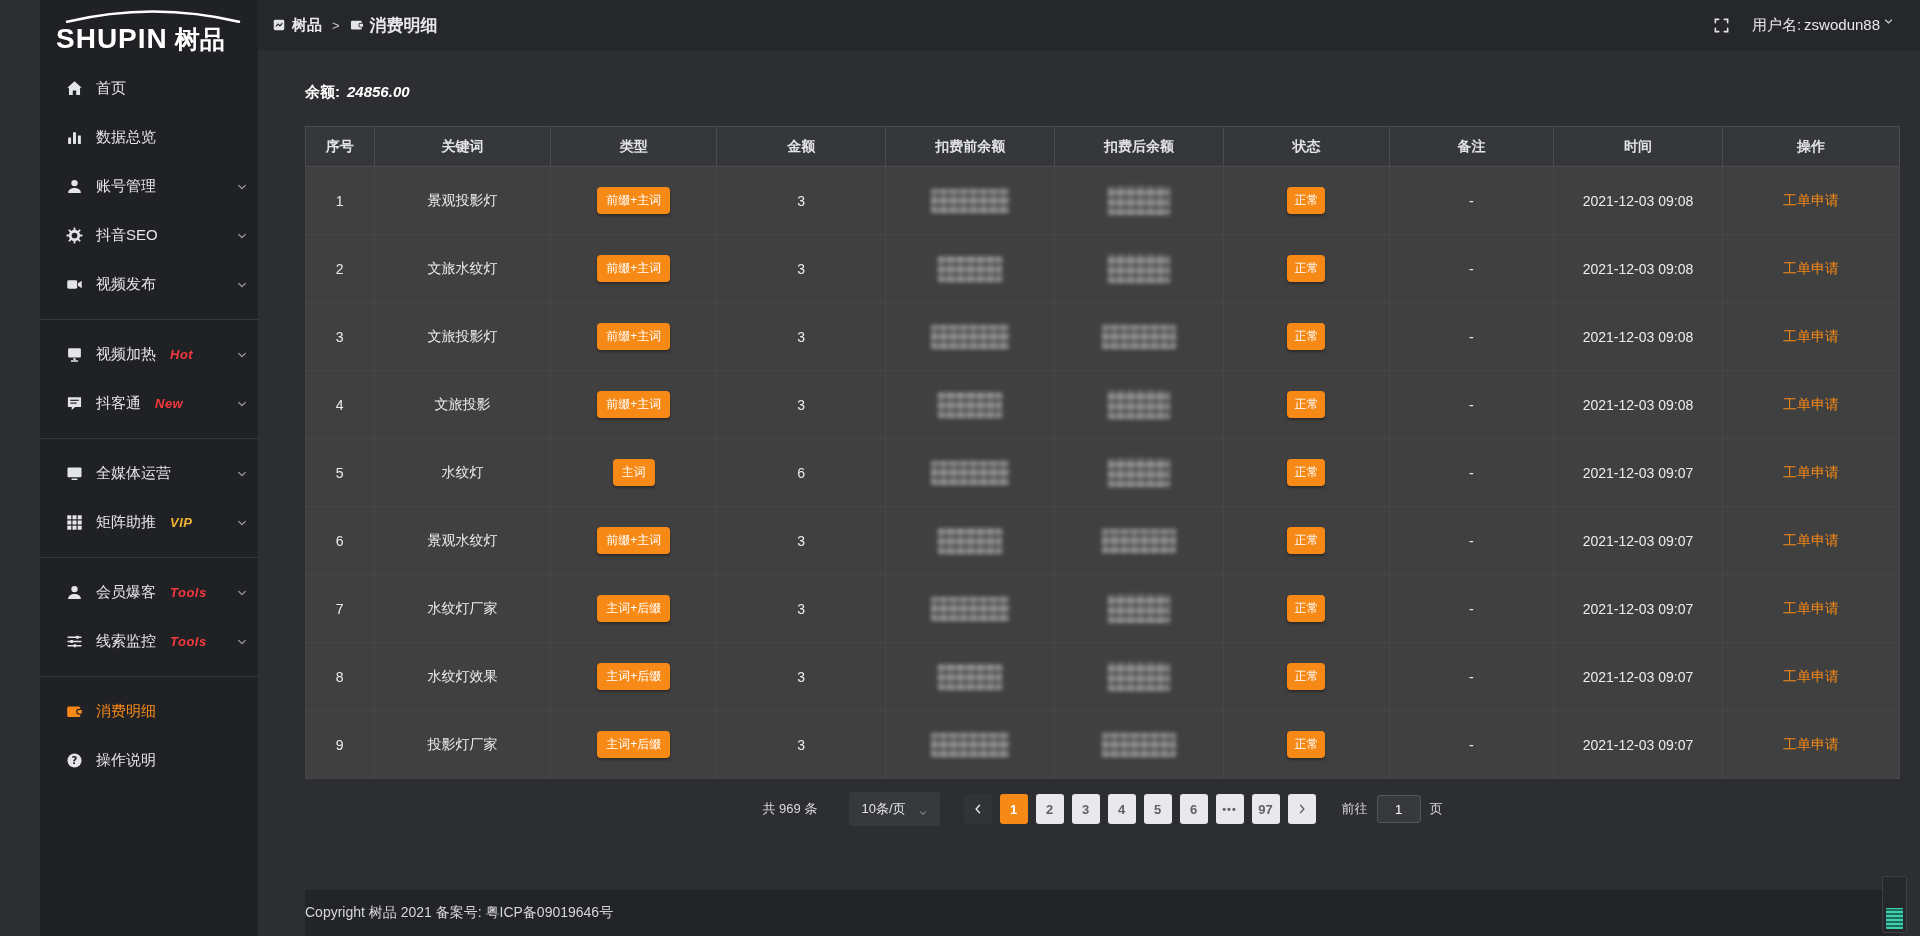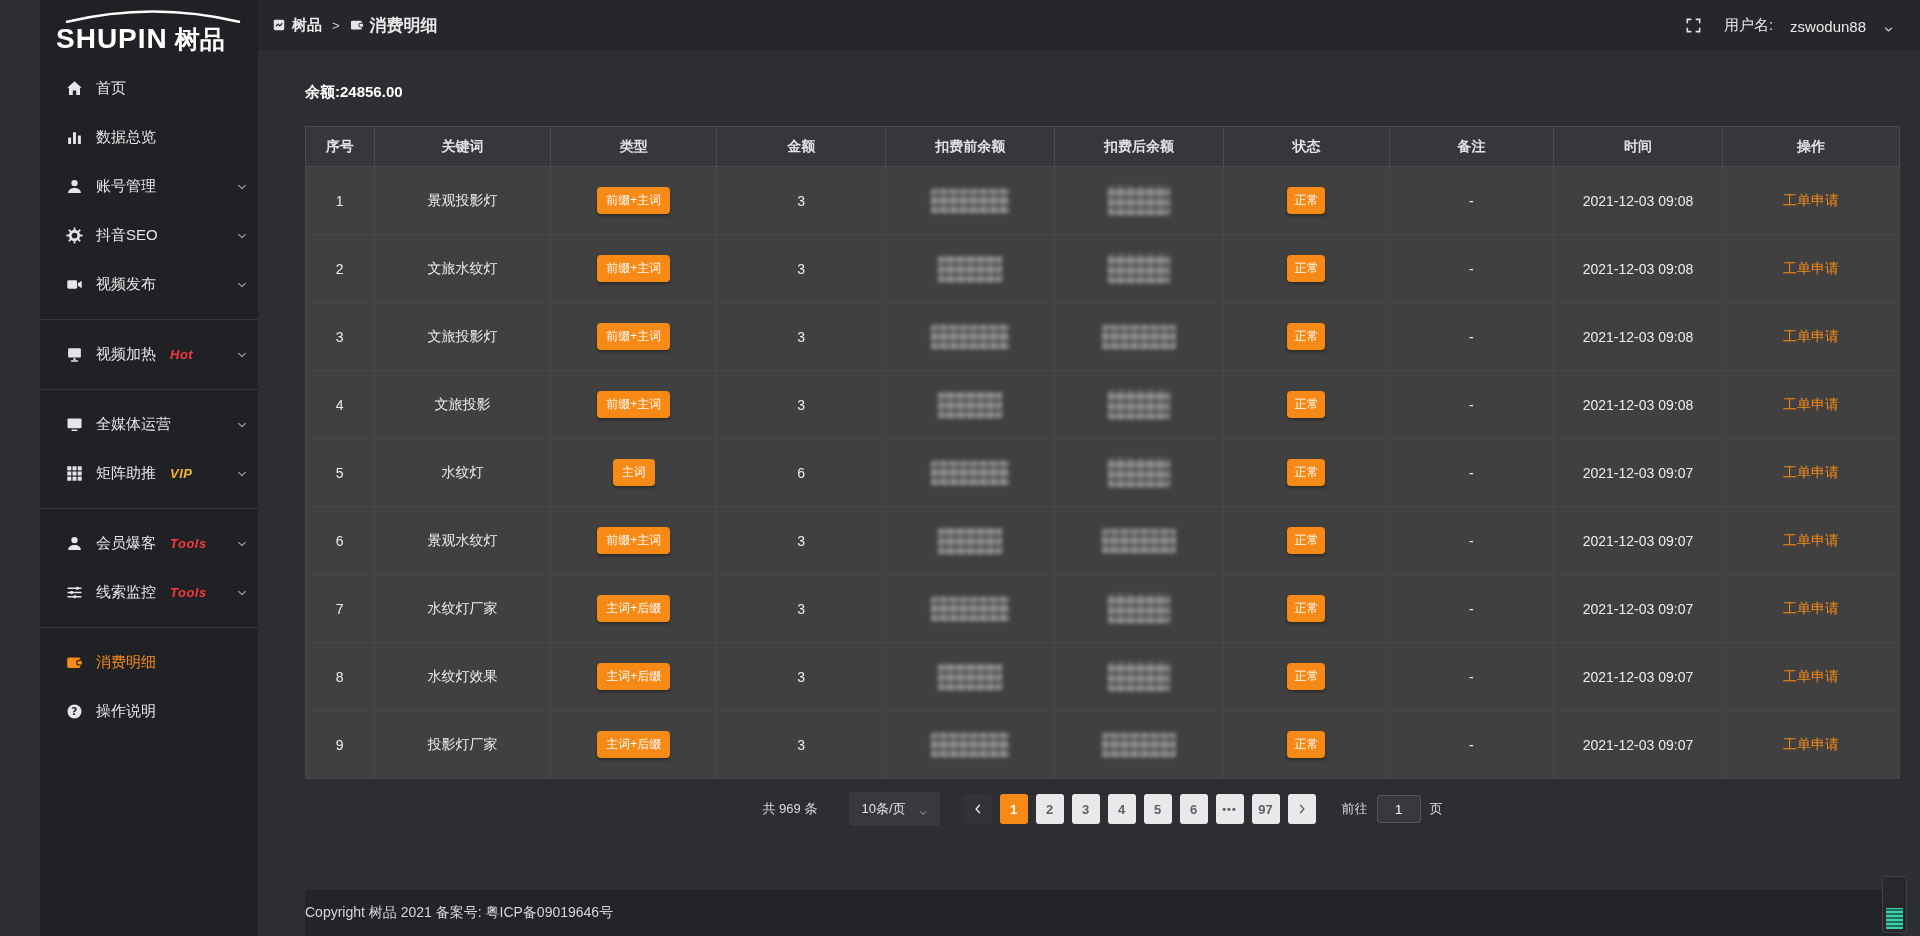--- a/index.html
+++ b/index.html
@@ -26,26 +26,26 @@
   .main{flex:1;display:flex;flex-direction:column;position:relative;min-width:0;}
   .topbar{flex:0 0 50px;height:50px;background:#26272a;display:flex;align-items:center;padding:0 26px 0 14px;color:#e8e9ea;}
   .breadcrumb{display:flex;align-items:center;}
   .crumb{display:flex;align-items:center;gap:6px;}
   .crumb-icon{font-size:14px;display:inline-flex;color:#e3e4e6;}
   .crumb-label{font-size:15px;font-weight:bold;}
   .crumb.current .crumb-label{font-size:17px;}
   .crumb-sep{color:#c9cacc;font-size:13px;margin:0 10px;}
   .topbar-right{margin-left:auto;display:flex;align-items:center;gap:22px;}
   .fullscreen-btn{font-size:17px;display:inline-flex;color:#e2e3e5;cursor:pointer;}
-  .user-dd{display:flex;align-items:flex-end;gap:17px;font-size:15px;cursor:pointer;white-space:nowrap;}
+  .user-dd{display:flex;align-items:flex-start;gap:3px;font-size:15px;cursor:pointer;white-space:nowrap;}
   .user-dd .dd-chevron{font-size:11px;display:inline-flex;color:#cfd0d2;}
 
   .content{flex:1;padding:0 20px 0 47px;display:flex;flex-direction:column;}
   .balance{color:#fff;font-size:15px;font-weight:bold;margin:33px 0 24px 0;}
-  .balance .balance-value{}
+  .balance .balance-value{margin-left:7px;font-style:italic;}
 
   
   table.data{width:100%;border-collapse:collapse;table-layout:fixed;background:#404040;}
   table.data th{height:40px;background:#35373b;color:#e2e3e5;font-size:14px;font-weight:bold;border:1px solid #4a4c52;}
   table.data td{height:68px;text-align:center;color:#eceded;font-size:14px;border:1px solid #45474d;padding:0 4px;}
   .type-badge{display:inline-block;background:#f78a17;color:#fff;font-size:12px;padding:5px 9px;border-radius:4px;white-space:nowrap;box-shadow:0 2px 3px rgba(0,0,0,.35);}
   .status-badge{display:inline-block;background:#f78a17;color:#fff;font-size:12px;padding:5px 7px;border-radius:4px;box-shadow:0 2px 3px rgba(0,0,0,.35);}
   .action-link{color:#f78a17;cursor:pointer;white-space:nowrap;}
   .blur-block{display:inline-block;border-radius:2px;vertical-align:middle;opacity:.8;
     background:repeating-linear-gradient(90deg,#9a9a9c 0 5px,#707073 5px 10px),
@@ -177,20 +177,38 @@
             </svg>
           </span>
           <span class="nav-label">视频加热</span>
           <i class="nav-tag" style="color:#f5383d">Hot</i>
           <span class="nav-chevron">
             <svg viewBox="0 0 16 16" width="1em" height="1em">
               <path d="M3.6 5.8 8 10.2 12.4 5.8" fill="none" stroke="currentColor" stroke-width="1.6" stroke-linecap="round" stroke-linejoin="round"></path>
             </svg>
           </span>
         </div>
+        <div class="nav-item">
+          <span class="nav-icon">
+            <svg viewBox="0 0 16 16" width="1em" height="1em">
+              <path fill="currentColor" d="M1.8 2.2h12.4v9H8.6l-3.2 2.9v-2.9H1.8Z"></path>
+              <g stroke="#202124" stroke-width="1.1">
+                <line x1="4" y1="5" x2="12" y2="5"></line>
+                <line x1="4" y1="7.6" x2="10" y2="7.6"></line>
+              </g>
+            </svg>
+          </span>
+          <span class="nav-label">抖客通</span>
+          <i class="nav-tag" style="color:#f5383d">New</i>
+          <span class="nav-chevron">
+            <svg viewBox="0 0 16 16" width="1em" height="1em">
+              <path d="M3.6 5.8 8 10.2 12.4 5.8" fill="none" stroke="currentColor" stroke-width="1.6" stroke-linecap="round" stroke-linejoin="round"></path>
+            </svg>
+          </span>
+        </div>
         <div class="nav-divider"></div>
         <div class="nav-item">
           <span class="nav-icon">
             <svg viewBox="0 0 16 16" width="1em" height="1em">
               <g fill="currentColor">
                 <rect x="1.4" y="2.4" width="13.2" height="9.2" rx="1"></rect>
                 <rect x="5.2" y="12.6" width="5.6" height="1.5" rx=".5"></rect>
               </g>
             </svg>
           </span>

